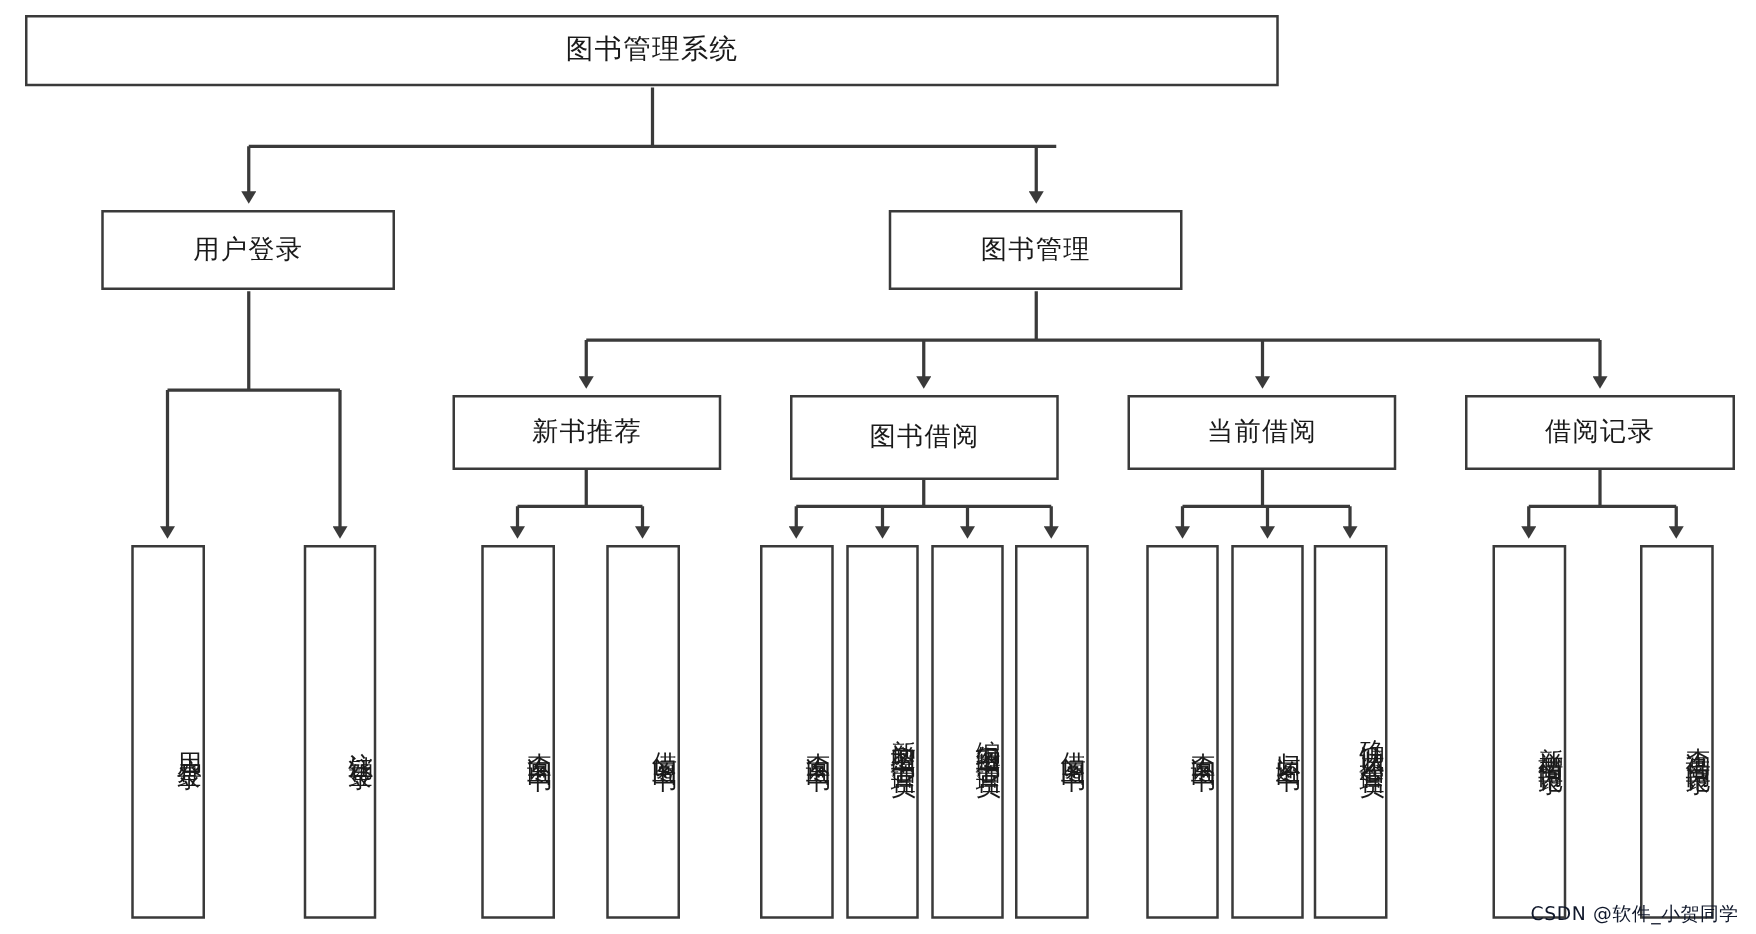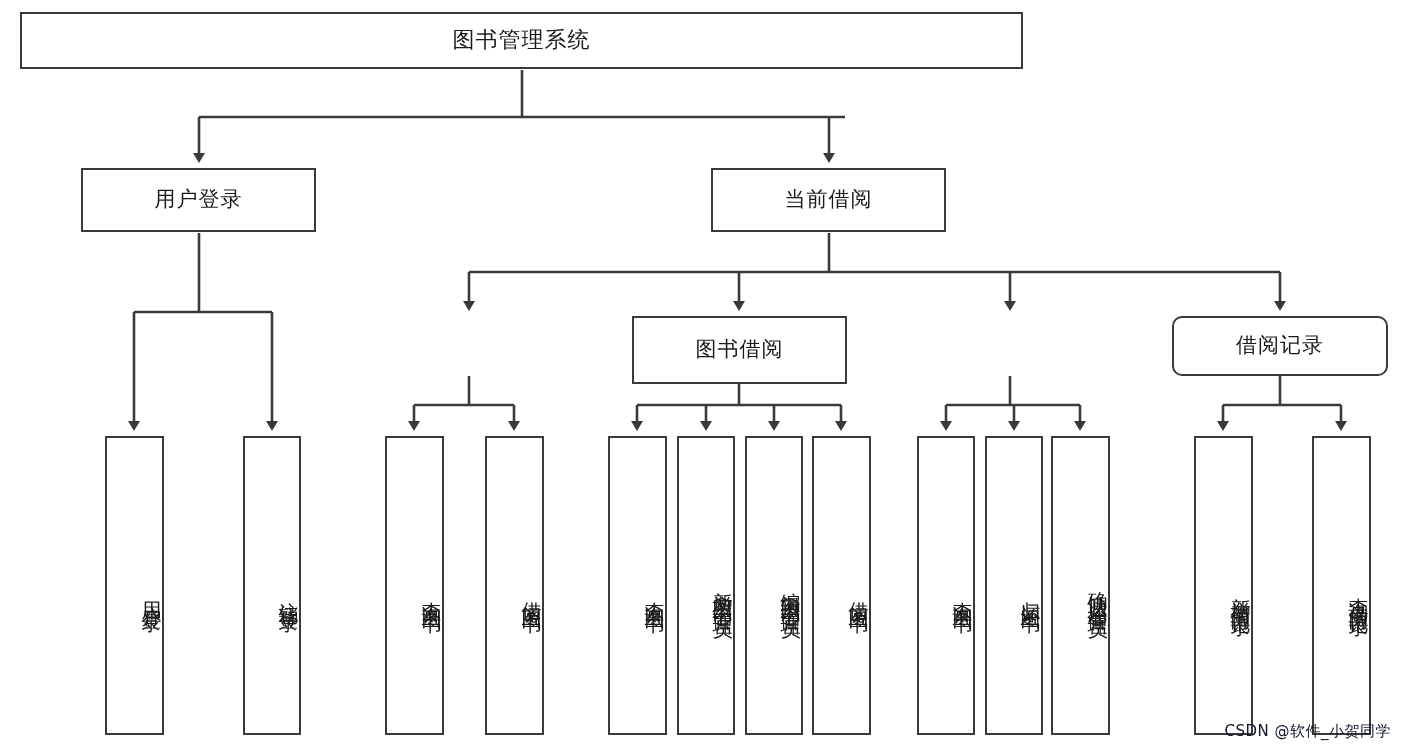--- a/index.html
+++ b/index.html
@@ -130,27 +130,33 @@
   </svg>
 
   <div class="node horizontal root" style="left:20px; top:12px; width:1003px; height:57px;">
     <span class="node-label">图书管理系统</span>
   </div>
 
   <div class="node horizontal" style="left:81px; top:168px; width:235px; height:64px;">
     <span class="node-label">用户登录</span>
   </div>
   <div class="node horizontal" style="left:711px; top:168px; width:235px; height:64px;">
-    <span class="node-label">当前借阅</span>
-  </div>
-
+    <span class="node-label">图书管理</span>
+  </div>
+
+  <div class="node horizontal" style="left:362px; top:316px; width:215px; height:60px;">
+    <span class="node-label">新书推荐</span>
+  </div>
   <div class="node horizontal" style="left:632px; top:316px; width:215px; height:68px;">
     <span class="node-label">图书借阅</span>
   </div>
-  <div class="node horizontal" style="left:1172px; top:316px; width:216px; height:60px;border-radius:10px;">
+  <div class="node horizontal" style="left:902px; top:316px; width:215px; height:60px;">
+    <span class="node-label">当前借阅</span>
+  </div>
+  <div class="node horizontal" style="left:1172px; top:316px; width:216px; height:60px;">
     <span class="node-label">借阅记录</span>
   </div>
 
   <div class="node leaf" style="left:105px; top:436px; width:59px; height:299px;">
     <span class="node-label">用户登录</span>
   </div>
   <div class="node leaf" style="left:243px; top:436px; width:58px; height:299px;">
     <span class="node-label">注销登录</span>
   </div>
 

